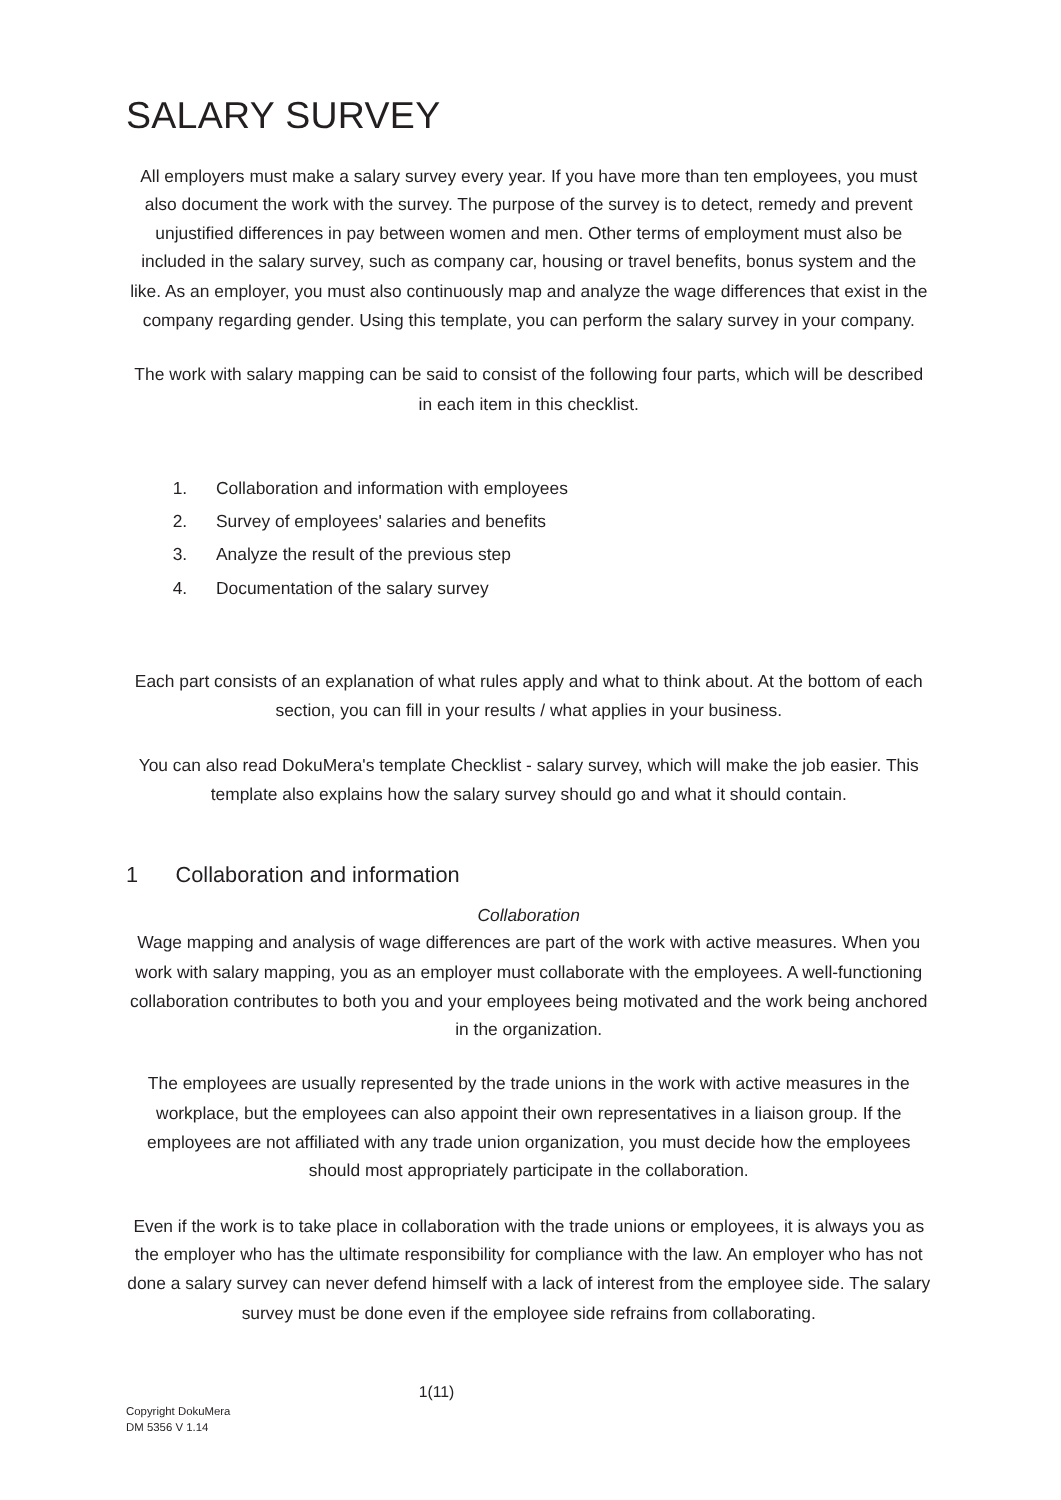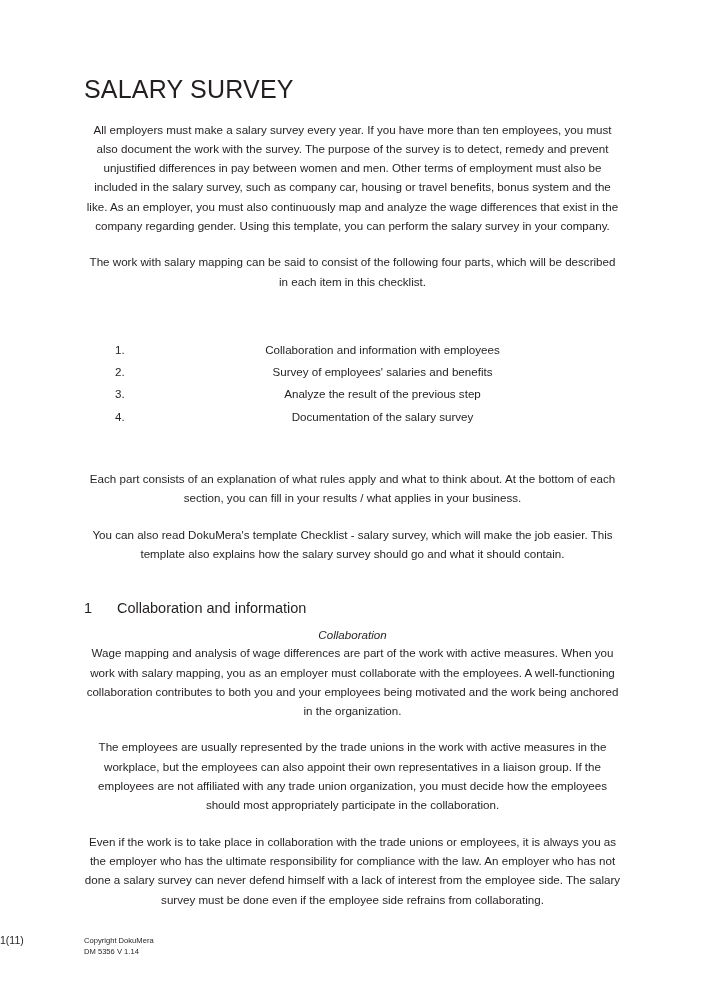--- a/index.html
+++ b/index.html
@@ -18,44 +18,43 @@
   .page {
     position: absolute;
     left: 0; top: 0;
     width: 707px;
     height: 1000px;
     background: #ffffff;
   }
   .content {
     position: absolute;
     left: 84px;
-    top: 76px;
+    top: 64px;
     width: 537px;
   }
   h1.doc-title {
     font-size: 25px;
     font-weight: normal;
     letter-spacing: 0.2px;
     margin: 0 0 16px 0;
     color: #231f20;
     line-height: 1.1;
   }
   p.body-text {
     font-size: 11.6px;
     line-height: 19.3px;
     margin: 0 0 17px 0;
     color: #231f20;
     text-align: center;
   }
   .spacer-lg { height: 20px; }
   ol.numbered {
-    margin: 12px 0 0 0;
+    margin: 0 0 0 0;
     padding: 0 0 0 44px;
     list-style: decimal;
-    text-align: center;
   }
   ol.numbered li {
     font-size: 11.6px;
     line-height: 19.3px;
     margin: 0 0 3px 0;
     padding-left: 16px;
     color: #231f20;
   }
   h2.section-heading {
     font-size: 14.5px;
@@ -78,22 +77,23 @@
   }
   .footer {
     position: absolute;
     left: 0;
     top: 918px;
     width: 707px;
   }
   .page-number {
     position: absolute;
     left: 0;
-    top: 16px;
+    top: 4px;
     width: 582px;
+    text-align: center;
     font-size: 10.5px;
     color: #231f20;
   }
   .footer-left {
     position: absolute;
     left: 84px;
     top: 17px;
     font-size: 7.6px;
     line-height: 11px;
     color: #231f20;

